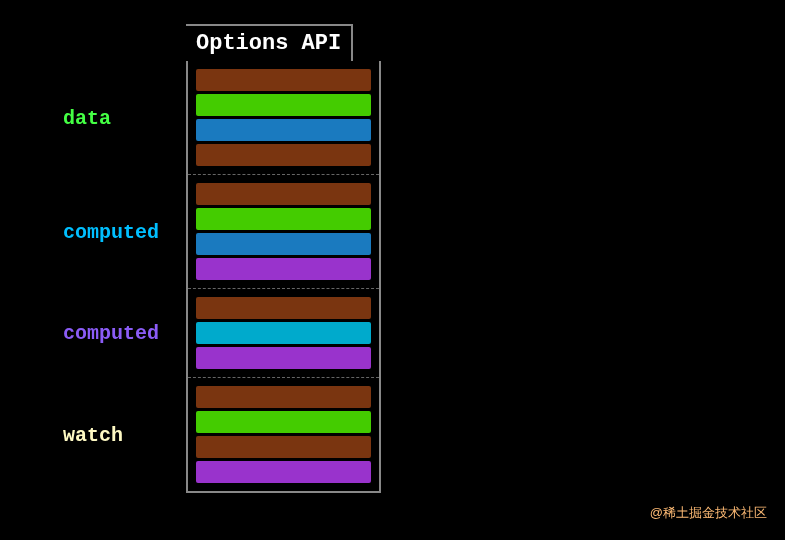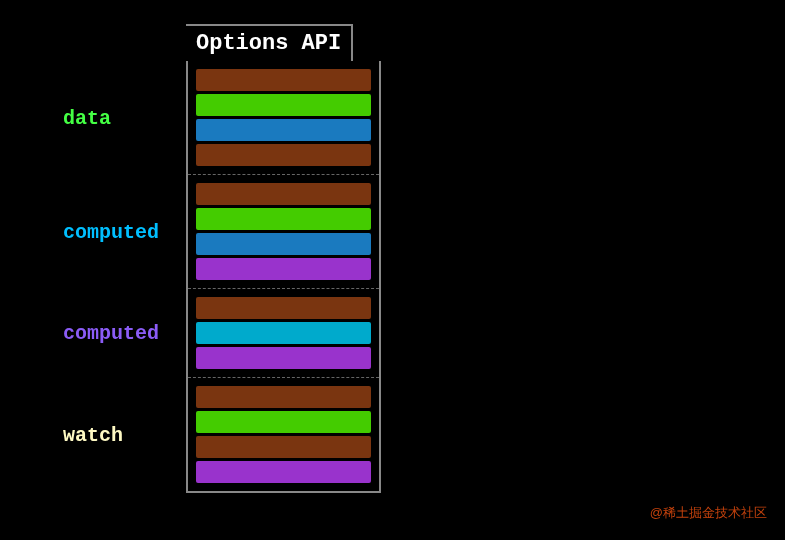--- a/index.html
+++ b/index.html
@@ -58,15 +58,15 @@
         <div style="position:absolute; left:-125px; top:50%; transform:translateY(-50%); color:#fef9c3; font-size:20px; font-weight:bold;">watch</div>
         <div class="bar" style="background:#7a3510; height:22px; margin:3px 8px;"></div>
         <div class="bar" style="background:#44cc00; height:22px; margin:3px 8px;"></div>
         <div class="bar" style="background:#7a3510; height:22px; margin:3px 8px;"></div>
         <div class="bar" style="background:#9933cc; height:22px; margin:3px 8px;"></div>
       </div>
 
     </div>
   </div>
 
-  <div style="position:absolute; bottom:18px; right:12px; color:#c2410c; font-size:13px; font-family:sans-serif;">@稀土掘金技术社区</div>
+  <div style="position:absolute; bottom:18px; right:12px; color:#fdba74; font-size:13px; font-family:sans-serif;">@稀土掘金技术社区</div>
 
 </div>
 
 </body></html>

